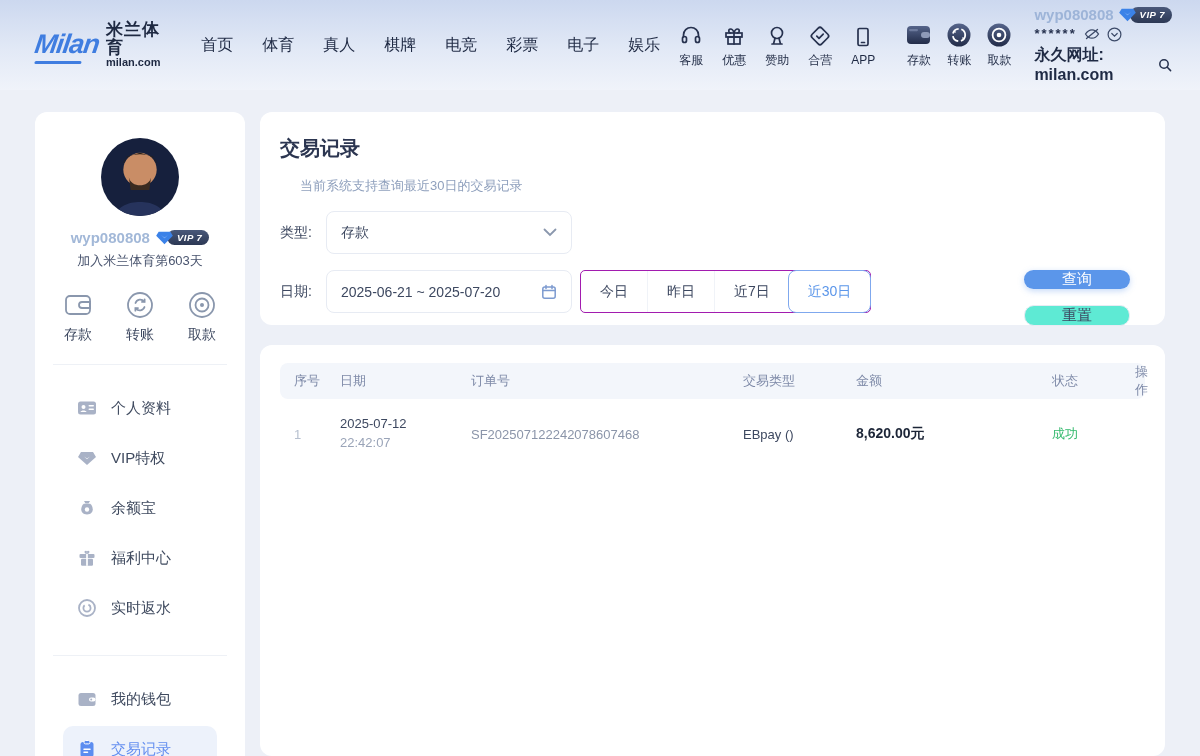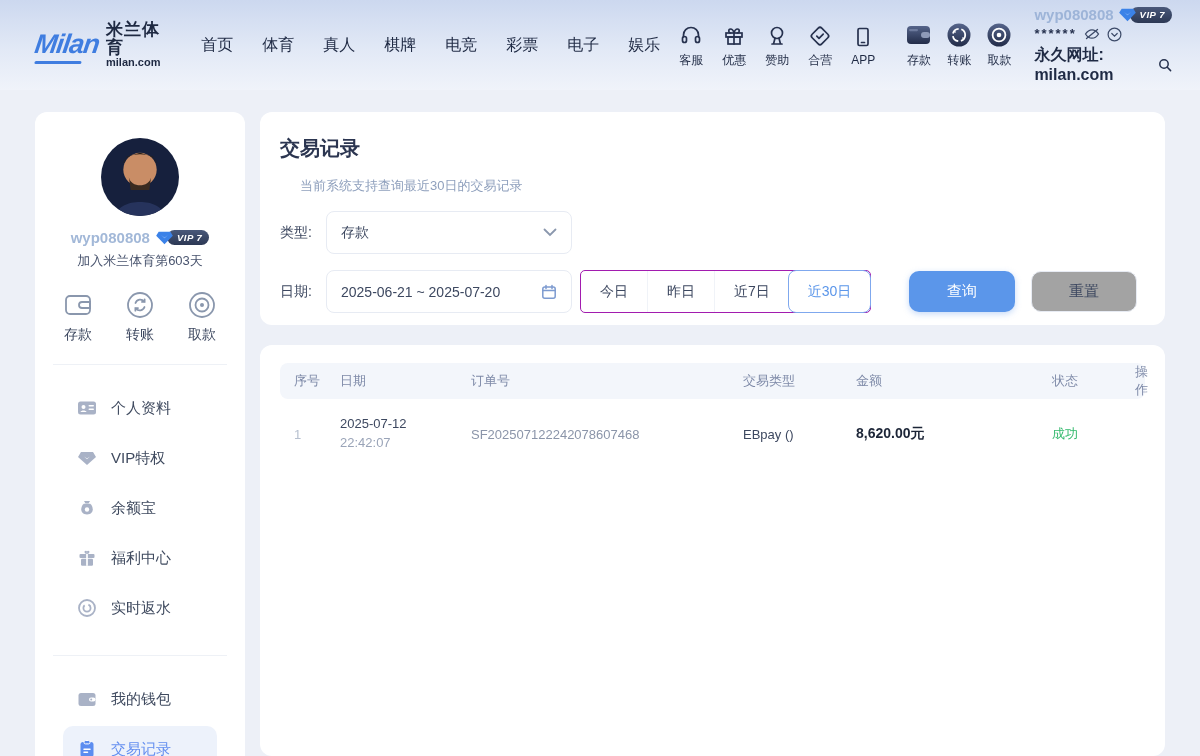--- a/index.html
+++ b/index.html
@@ -99,25 +99,25 @@
     background:#fff; border:1px solid #a21caf; border-radius:5px; overflow:visible;
   }
   .range-btn {
     display:flex; align-items:center; padding:0 19px; font-size:14px; color:#3d4860;
     cursor:pointer; border-left:1px solid #f0f3f8; white-space:nowrap;
   }
   .range-btn:first-child { border-left:none; }
   .range-btn.active {
     color:#5b96ea; border:1px solid #7fa8ee; border-radius:8px; margin:-1px; position:relative;
   }
-  .action-btns { position:absolute; right:8px; top:0; height:43px; display:flex; gap:16px; align-items:center; }
+  .action-btns { position:absolute; right:15px; top:0; height:43px; display:flex; gap:16px; align-items:center;flex-direction:column; }
   .btn { height:41px; width:106px; border-radius:10px; font-size:15px; display:flex;
          align-items:center; justify-content:center; cursor:pointer; }
   .btn-primary { background:#5b96ea; color:#fff; box-shadow:0 2px 6px rgba(91,150,234,.35); }
-  .btn-plain { background:#a3a3a3; color:#3d4860; border:1px solid #e7ebf3;text-align:right; }
+  .btn-plain { background:#5eead4; color:#3d4860; border:1px solid #e7ebf3;text-align:right; }
 
   
   .thead {
     display:flex; align-items:center; height:36px; background:#f3f6fb; border-radius:8px;
     padding:0 14px; font-size:13px; color:#7e8aa8;
   }
   .trow { display:flex; align-items:center; padding:0 14px; height:70px; font-size:13px; }
   .c1 { width:46px; flex:none; }
   .c2 { width:131px; flex:none; }
   .c3 { width:272px; flex:none; }

